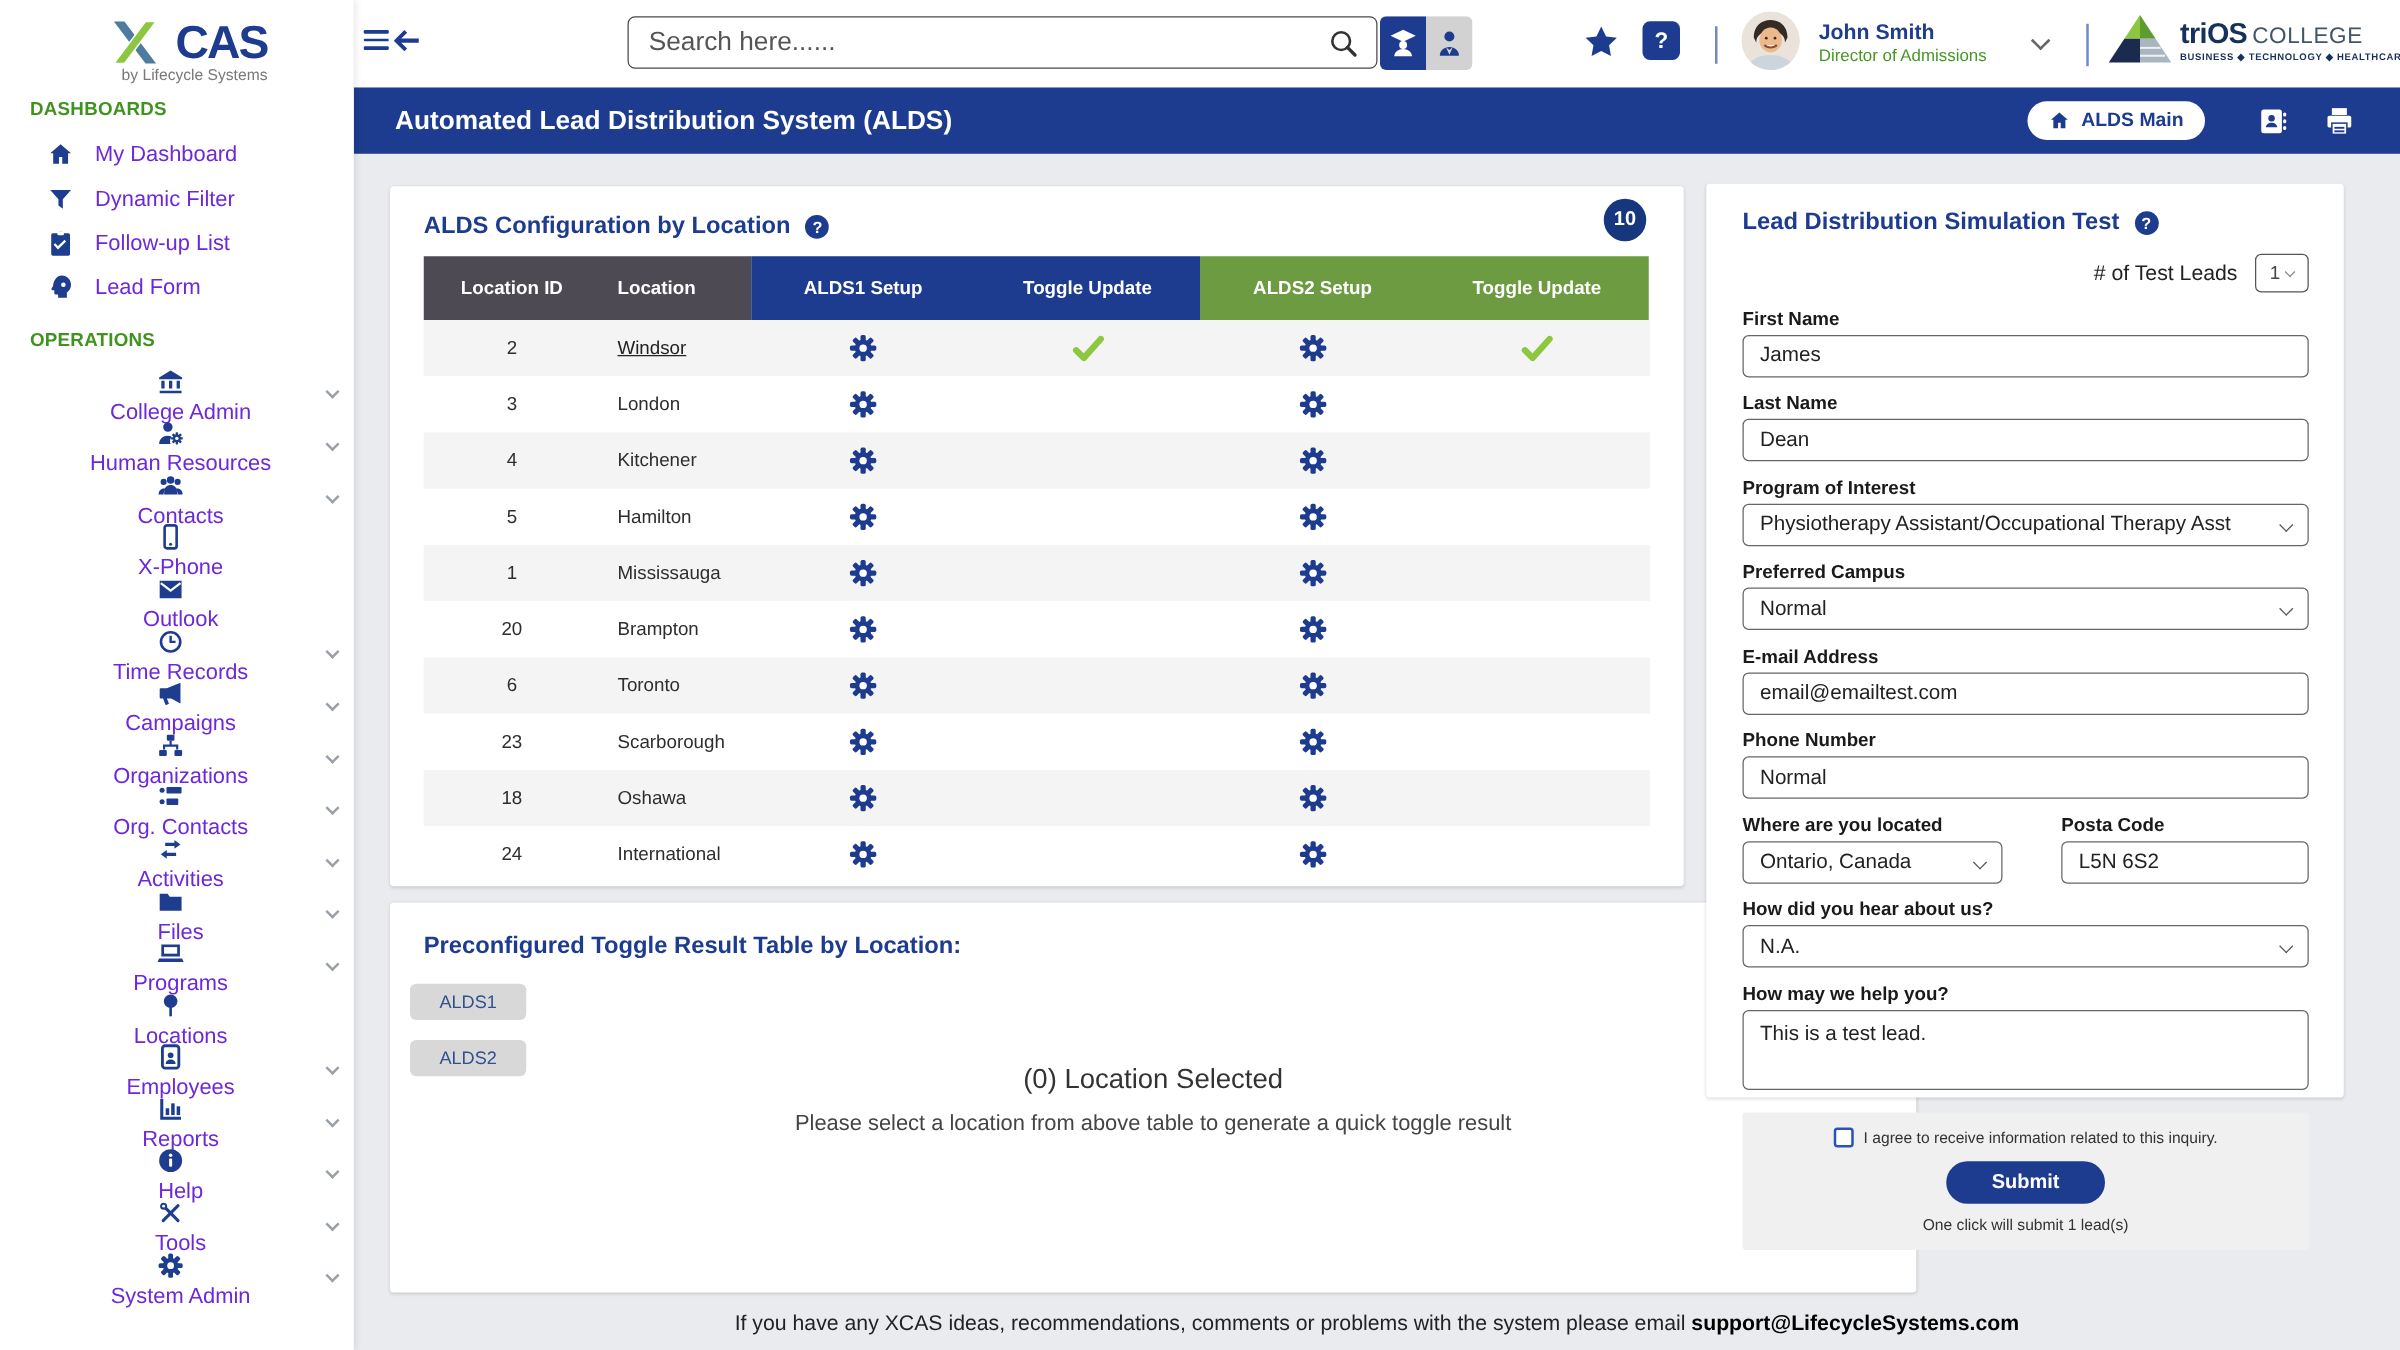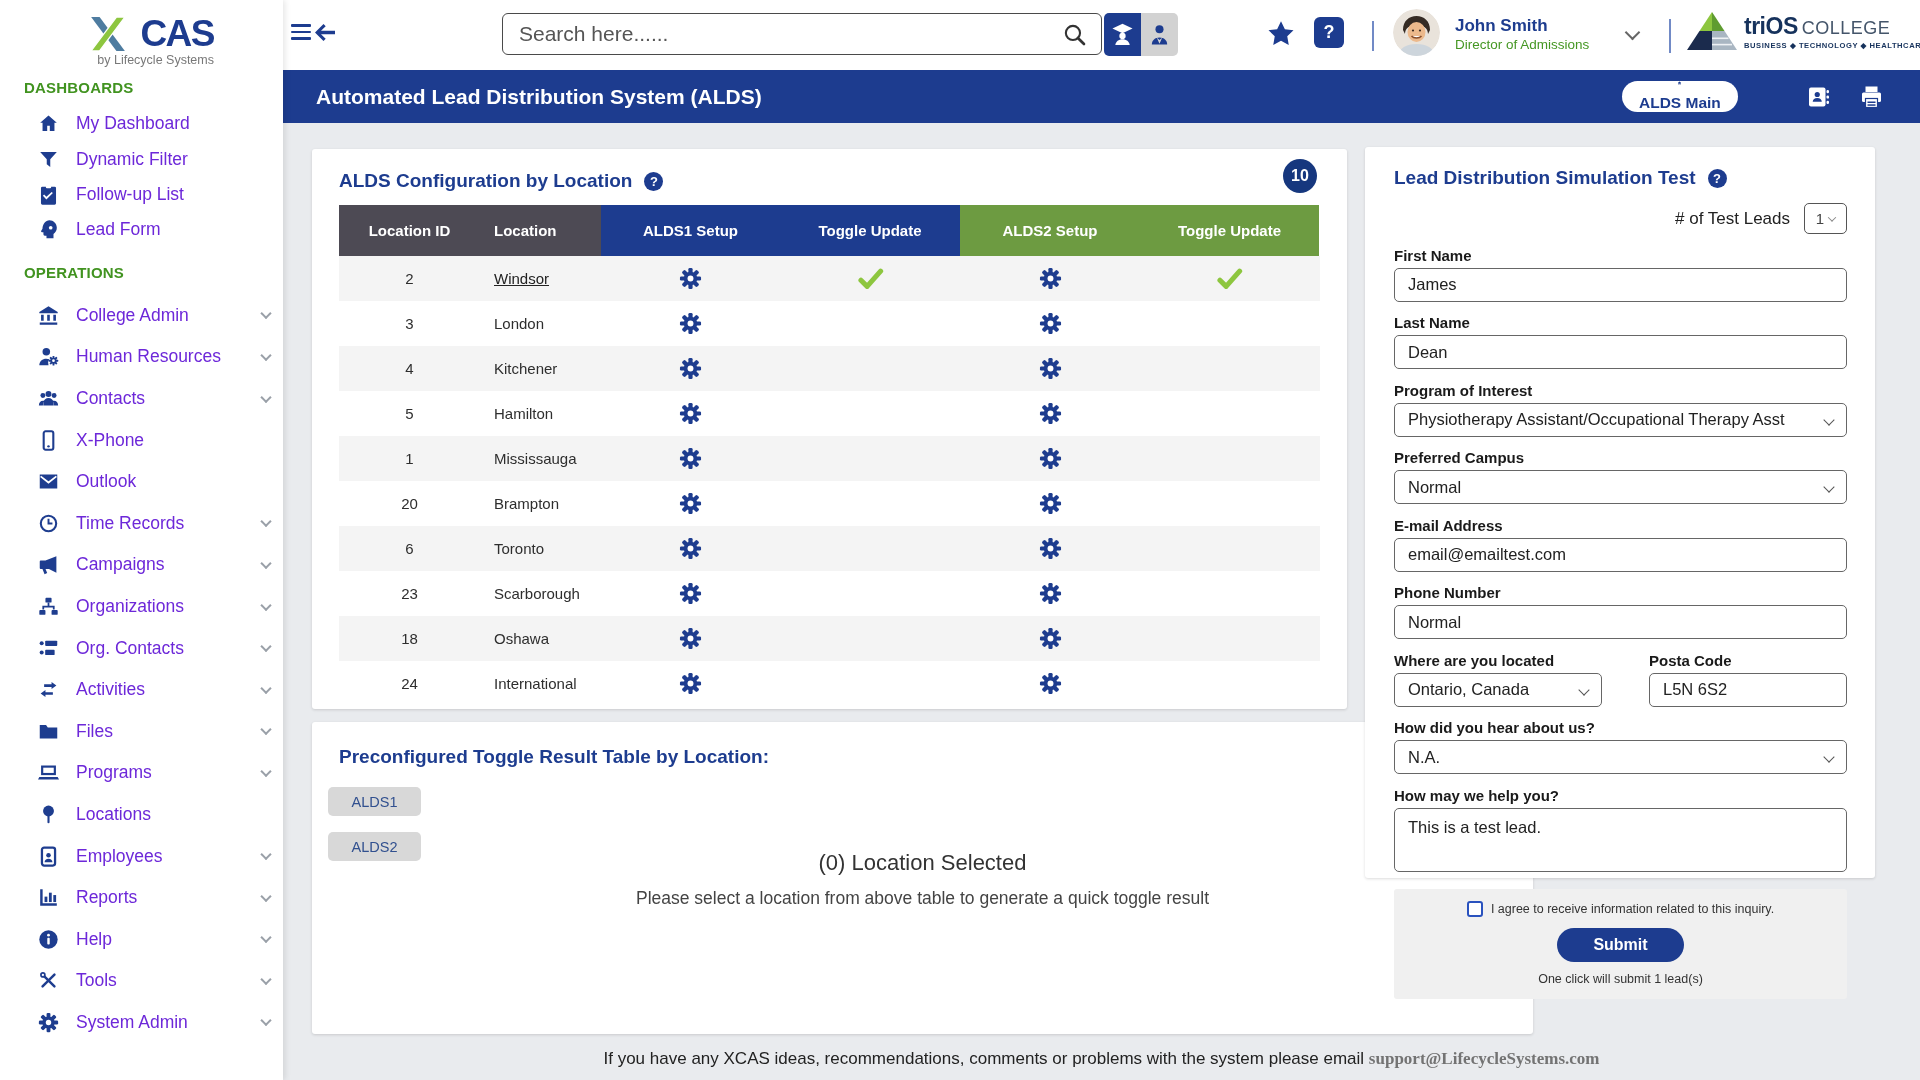--- a/index.html
+++ b/index.html
@@ -13,21 +13,21 @@
   .logo-row { display:flex; align-items:center; justify-content:flex-end;gap:12px; }
   .logo-row svg { width:38px; height:36px; margin-right:1px; }
   .logo-cas { font-size:37px; font-weight:800; color:#1d3c8f; letter-spacing:-1.5px; line-height:36px; }
   .logo-sub { font-size:12.5px; color:#787878; text-align:right; margin-top:1px; }
   .side-heading { margin:13px 0 0 24px; font-size:15px; font-weight:700; color:#419320; letter-spacing:.2px; line-height:16px; }
   .side-heading.ops-h { margin-top:17px; }
   .side-list.dash { margin-top:10px; }
   .side-list.ops { margin-top:14px; }
   .side-item { display:flex; align-items:center; padding-left:36px; padding-right:30px; position:relative; cursor:pointer; }
   .dash .side-item { height:35.4px; }
-  .ops .side-item { height:41.6px; }
+  .ops .side-item { height:41.6px;flex-direction:column; }
   .side-ic { width:24px; display:flex; justify-content:center; color:#1e3d8f; margin-right:16px; flex:0 0 24px; }
   .side-ic svg { width:21px; height:21px; }
   .side-label { font-size:17.5px; font-weight:500; color:#6d28d9; white-space:nowrap; }
   .side-chev { position:absolute; right:13px; top:50%; width:8px; height:8px; border-right:2px solid #9aa0a8; border-bottom:2px solid #9aa0a8; transform:translateY(-70%) rotate(45deg); }
 
   
   .topbar { position:absolute; left:283px; top:0; width:1637px; height:70px; background:#fff; }
   .hamburger { left:8px; top:24px; width:20px; cursor:pointer; }
   .hamburger div { height:2.6px; background:#1d3c8f; margin-bottom:4px; border-radius:1px; }
   .backbtn { left:30px; top:21px; width:24px; height:24px; color:#1d3c8f; cursor:pointer; }
@@ -52,21 +52,21 @@
   .pyr { left:1402px; top:10px; }
   .brand { left:1461px; top:13px; cursor:pointer; }
   .brand-row { display:flex; align-items:baseline; }
   .brand-trios { font-size:23px; font-weight:800; color:#16325c; letter-spacing:-.5px; }
   .brand-college { font-size:18px; font-weight:400; color:#44556a; margin-left:4px; letter-spacing:.5px; }
   .brand-tag { font-size:7.6px; font-weight:700; color:#16325c; letter-spacing:.55px; margin-top:1px; white-space:nowrap; }
 
   
   .phead { position:absolute; left:283px; top:70px; width:1637px; height:53px; background:#1d3c8f; }
   .phead-title { left:33px; top:0; height:53px; display:flex; align-items:center; font-size:21px; font-weight:700; color:#fff; }
-  .phead-pill { left:1339px; top:11px; height:31px; border-radius:16px; background:#fff; display:flex; align-items:center; gap:9px; padding:0 17px; cursor:pointer;flex-direction:column; }
+  .phead-pill { left:1339px; top:11px; height:31px; border-radius:16px; background:#fff; display:flex; align-items:center; gap:9px; padding:0 17px; cursor:pointer; }
   .phead-pill svg { width:17px; height:17px; color:#1d3c8f; }
   .phead-pill span { font-size:15.5px; font-weight:600; color:#1d3c8f; }
   .ph-ic { top:15px; width:25px; height:24px; color:#fff; cursor:pointer; }
   .ph-ic1 { left:1523px; } .ph-ic2 { left:1576px; }
 
   
   .content { position:absolute; left:283px; top:123px; width:1637px; height:957px; }
   .card { position:absolute; background:#fff; border-radius:3px; box-shadow:0 1px 3px rgba(0,0,0,.14); }
   .card-config { left:29px; top:26px; width:1035px; height:560px; padding:21px 27px 0 27px; }
   .card-toggle { left:29px; top:599px; width:1221px; height:312px; padding:24px 27px 0 27px; }
@@ -112,21 +112,21 @@
   .tc1 { width:208px; } .tc2 { width:198px; }
   textarea.inp { height:64px; padding:8px 13px; resize:none; line-height:1.3; }
   .gray-block { margin-top:13px; background:#f0f0f0; border-radius:3px; padding:12px 0 13px 0; }
   .agree-row { display:flex; align-items:center; justify-content:center; gap:8px; }
   .cb { width:16px; height:16px; border:2px solid #2a52be; border-radius:3px; background:#fff; cursor:pointer; flex:0 0 16px; }
   .agree-lbl { font-size:12.5px; color:#333; }
   .submit-btn { display:block; margin:11px auto 0 auto; width:127px; height:34px; border-radius:17px; background:#1d3c8f; color:#fff; font-size:16px; font-weight:700; border:none; cursor:pointer; font-family:"Liberation Sans",sans-serif; }
   .submit-note { text-align:center; font-size:12.5px; color:#333; margin-top:10px; }
 
   .footer-note { position:absolute; left:0; right:0; top:926px; text-align:center; font-size:17px; color:#222; }
-  .footer-note b { color:#737373;font-family:Liberation Serif, serif; }
+  .footer-note b { color:#000000; }
 </style>
 </head>
 <body>
 
 <nav class="sidebar">
   <div class="logo-wrap">
     <div class="logo-row">
       <svg viewBox="0 0 36 34">
         <polygon points="2,1 10,1 34,33 26,33" fill="#4e7ca0"></polygon>
         <polygon points="26,1 34,1 10,33 2,33" fill="#8dc63f" stroke="#fff" stroke-width="1.2"></polygon>

